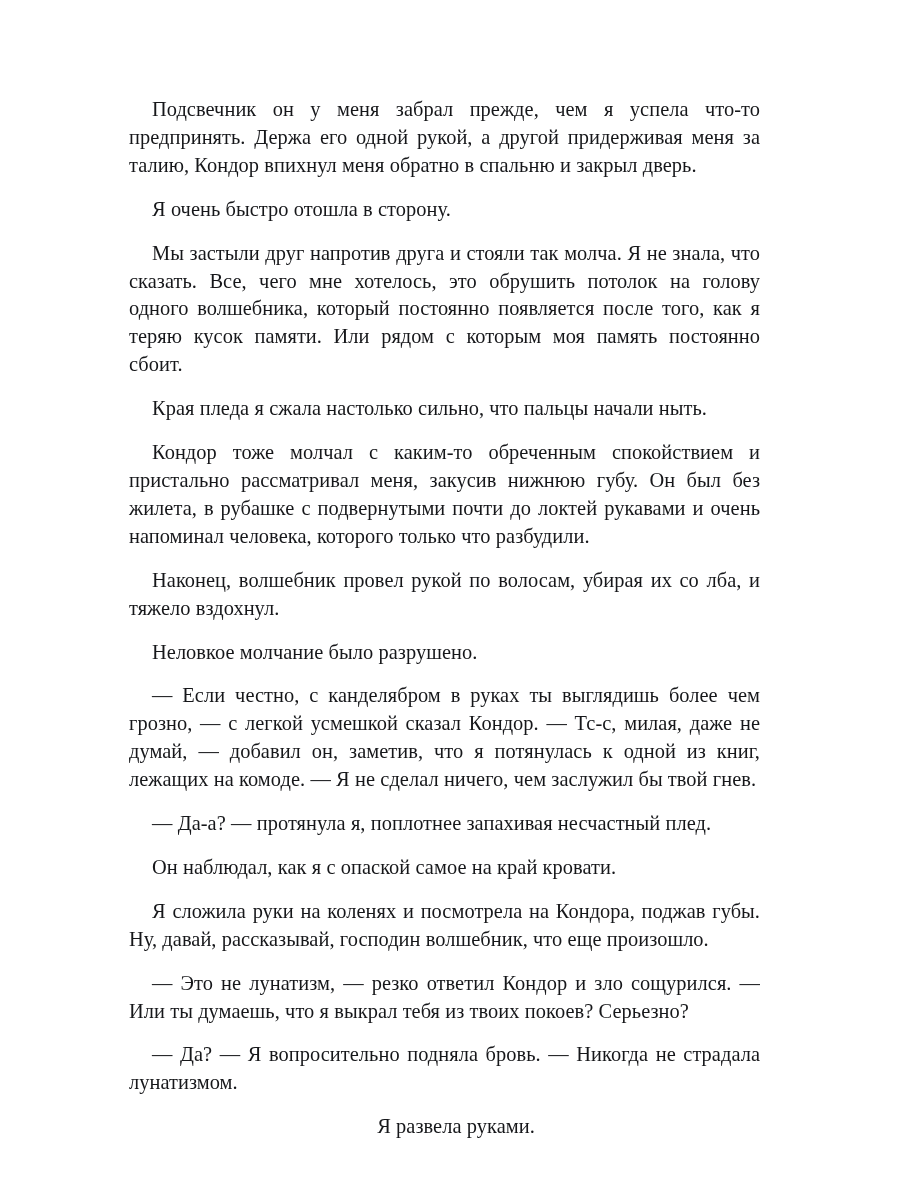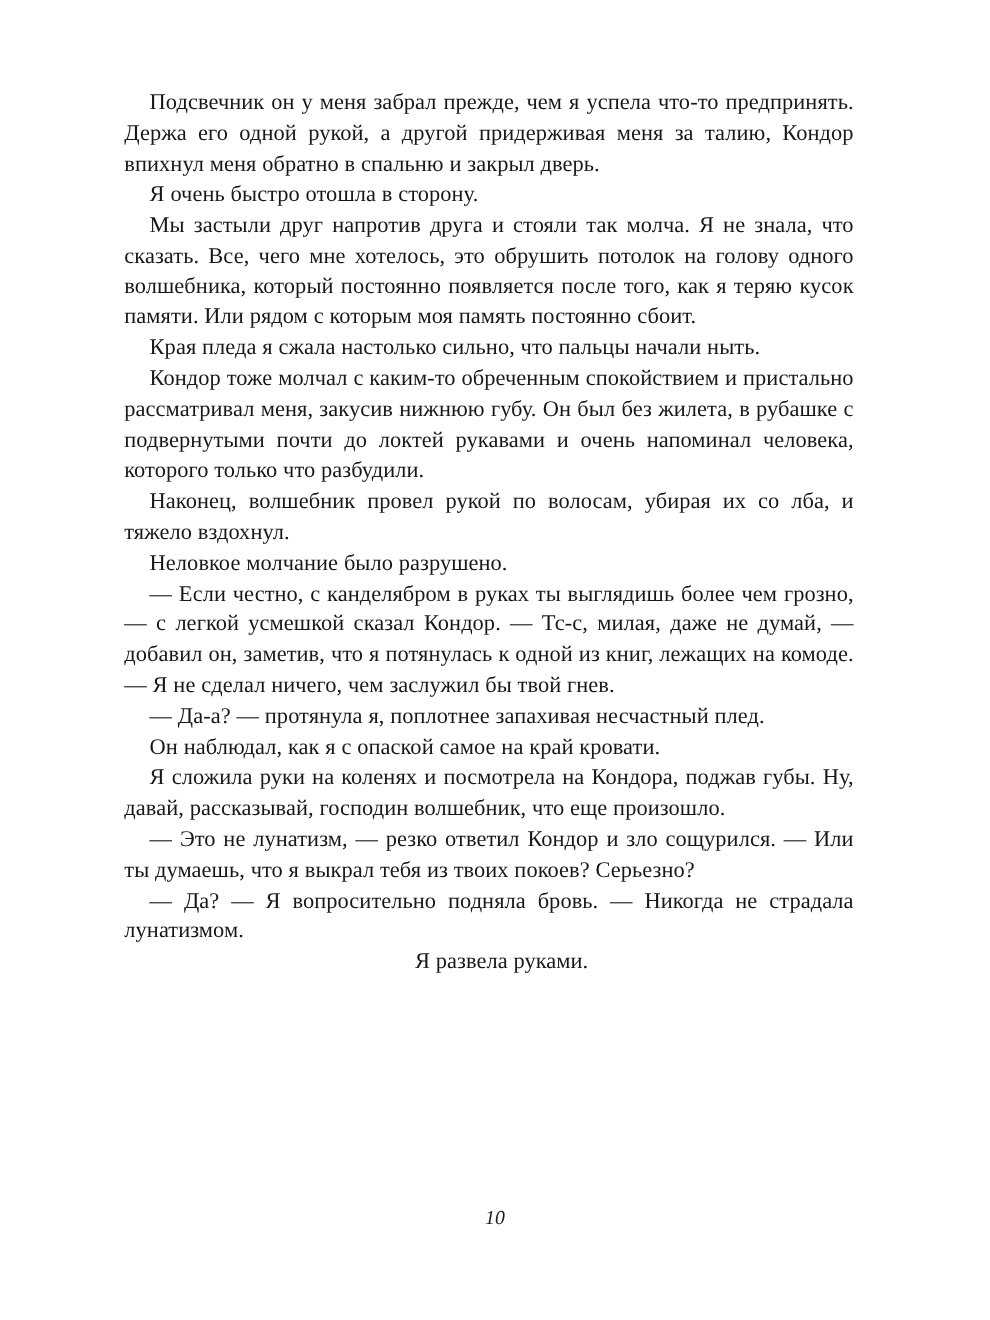--- a/index.html
+++ b/index.html
@@ -22,21 +22,21 @@
     background: #ffffff;
     box-sizing: border-box;
   }
   .text-block {
     position: absolute;
     left: 113px;
     top: 80px;
     width: 663px;
   }
   .para {
-    margin: 0;
+    margin: 16px;
     text-indent: 23px;
     text-align: justify;
     font-size: 20.4px;
     line-height: 27.9px;
     letter-spacing: 0.05px;
     word-spacing: 0.1px;
     hyphens: manual;
     -webkit-hyphens: manual;
   }
   .para:last-of-type {
@@ -69,15 +69,14 @@
     <p class="para">Неловкое молчание было разрушено.</p>
     <p class="para">— Если честно, с канделябром в руках ты выглядишь более чем грозно, — с легкой усмешкой сказал Кондор. — Тс-с, милая, даже не думай, — добавил он, заметив, что я потянулась к одной из книг, лежащих на комоде. — Я не сделал ничего, чем заслужил бы твой гнев.</p>
     <p class="para">— Да-а? — протянула я, поплотнее запахивая несчастный плед.</p>
     <p class="para">Он наблюдал, как я с опаской самое на край кровати.</p>
     <p class="para">Я сложила руки на коленях и посмотрела на Кондора, поджав губы. Ну, давай, рассказывай, господин волшебник, что еще произошло.</p>
     <p class="para">— Это не лунатизм, — резко ответил Кондор и зло сощурился. — Или ты думаешь, что я выкрал тебя из твоих покоев? Серьезно?</p>
     <p class="para">— Да? — Я вопросительно подняла бровь. — Никогда не страдала лунатизмом.</p>
     <p class="para">Я развела руками.</p>
   </div>
 
-  <div class="page-number">10</div>
 
 </div>
 
 </body></html>

